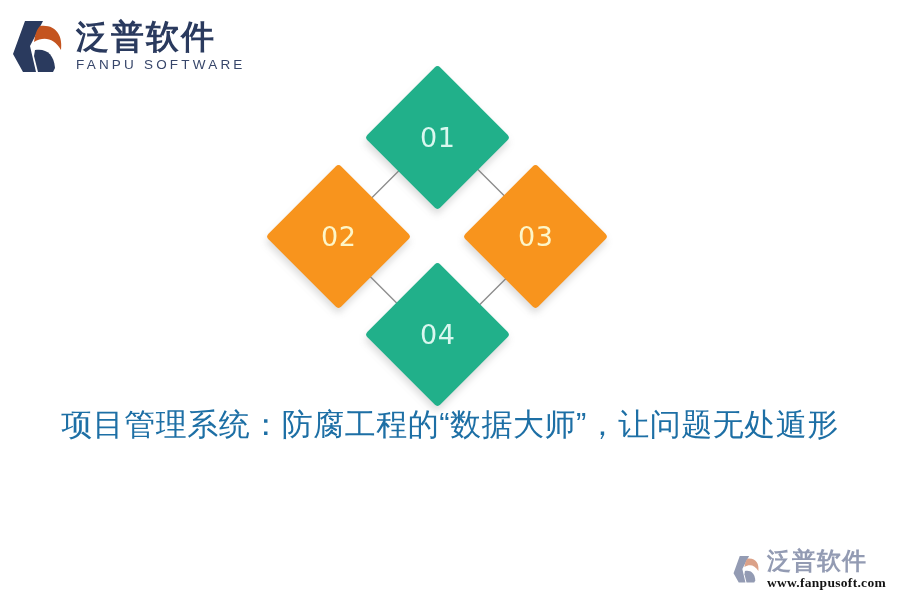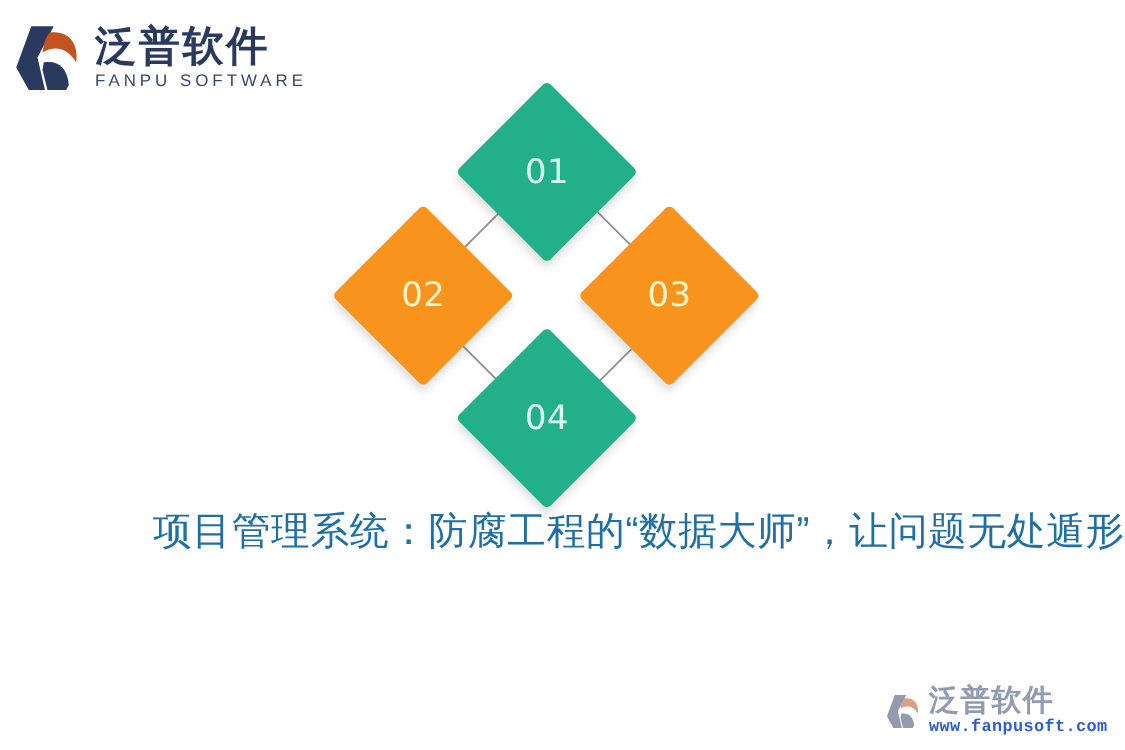--- a/index.html
+++ b/index.html
@@ -98,21 +98,21 @@
   .d-left   { left: 0px;     top: 98.5px;  }
   .d-right  { left: 197px;   top: 98.5px;  }
   .d-bottom { left: 98.5px;  top: 197px;   }
 
   
   .headline {
     position: absolute;
     left: 0;
     right: 0;
     top: 404px;
-    text-align: right;
+    text-align: center;
     font-size: 31px;
     font-weight: normal;
     color: #1d6fa5;
     letter-spacing: 0.5px;
     line-height: 1.35;
     white-space: nowrap;
     font-family: "Liberation Sans", "DejaVu Sans", sans-serif;
   }
 
   
@@ -139,25 +139,25 @@
     font-size: 24px;
     font-weight: bold;
     color: #8a93ad;
     letter-spacing: 1px;
     line-height: 1.15;
     white-space: nowrap;
   }
   .wm-url {
     font-size: 13.5px;
     font-weight: bold;
-    color: #1d4ed8;
+    color: #000000;
     letter-spacing: 0.3px;
     line-height: 1.3;
     white-space: nowrap;
-    font-family: Liberation Mono, monospace;
+    font-family: Liberation Serif, serif;
   }
 </style>
 </head>
 <body>
 
 <div class="stage">
 
   <div class="brand">
     <svg class="brand-mark" viewBox="0 0 58 60">
       <path d="M14 4 L44 4 L56 20 L43 56 L13 56 L2 38 Z" fill="#ffffff"></path>

